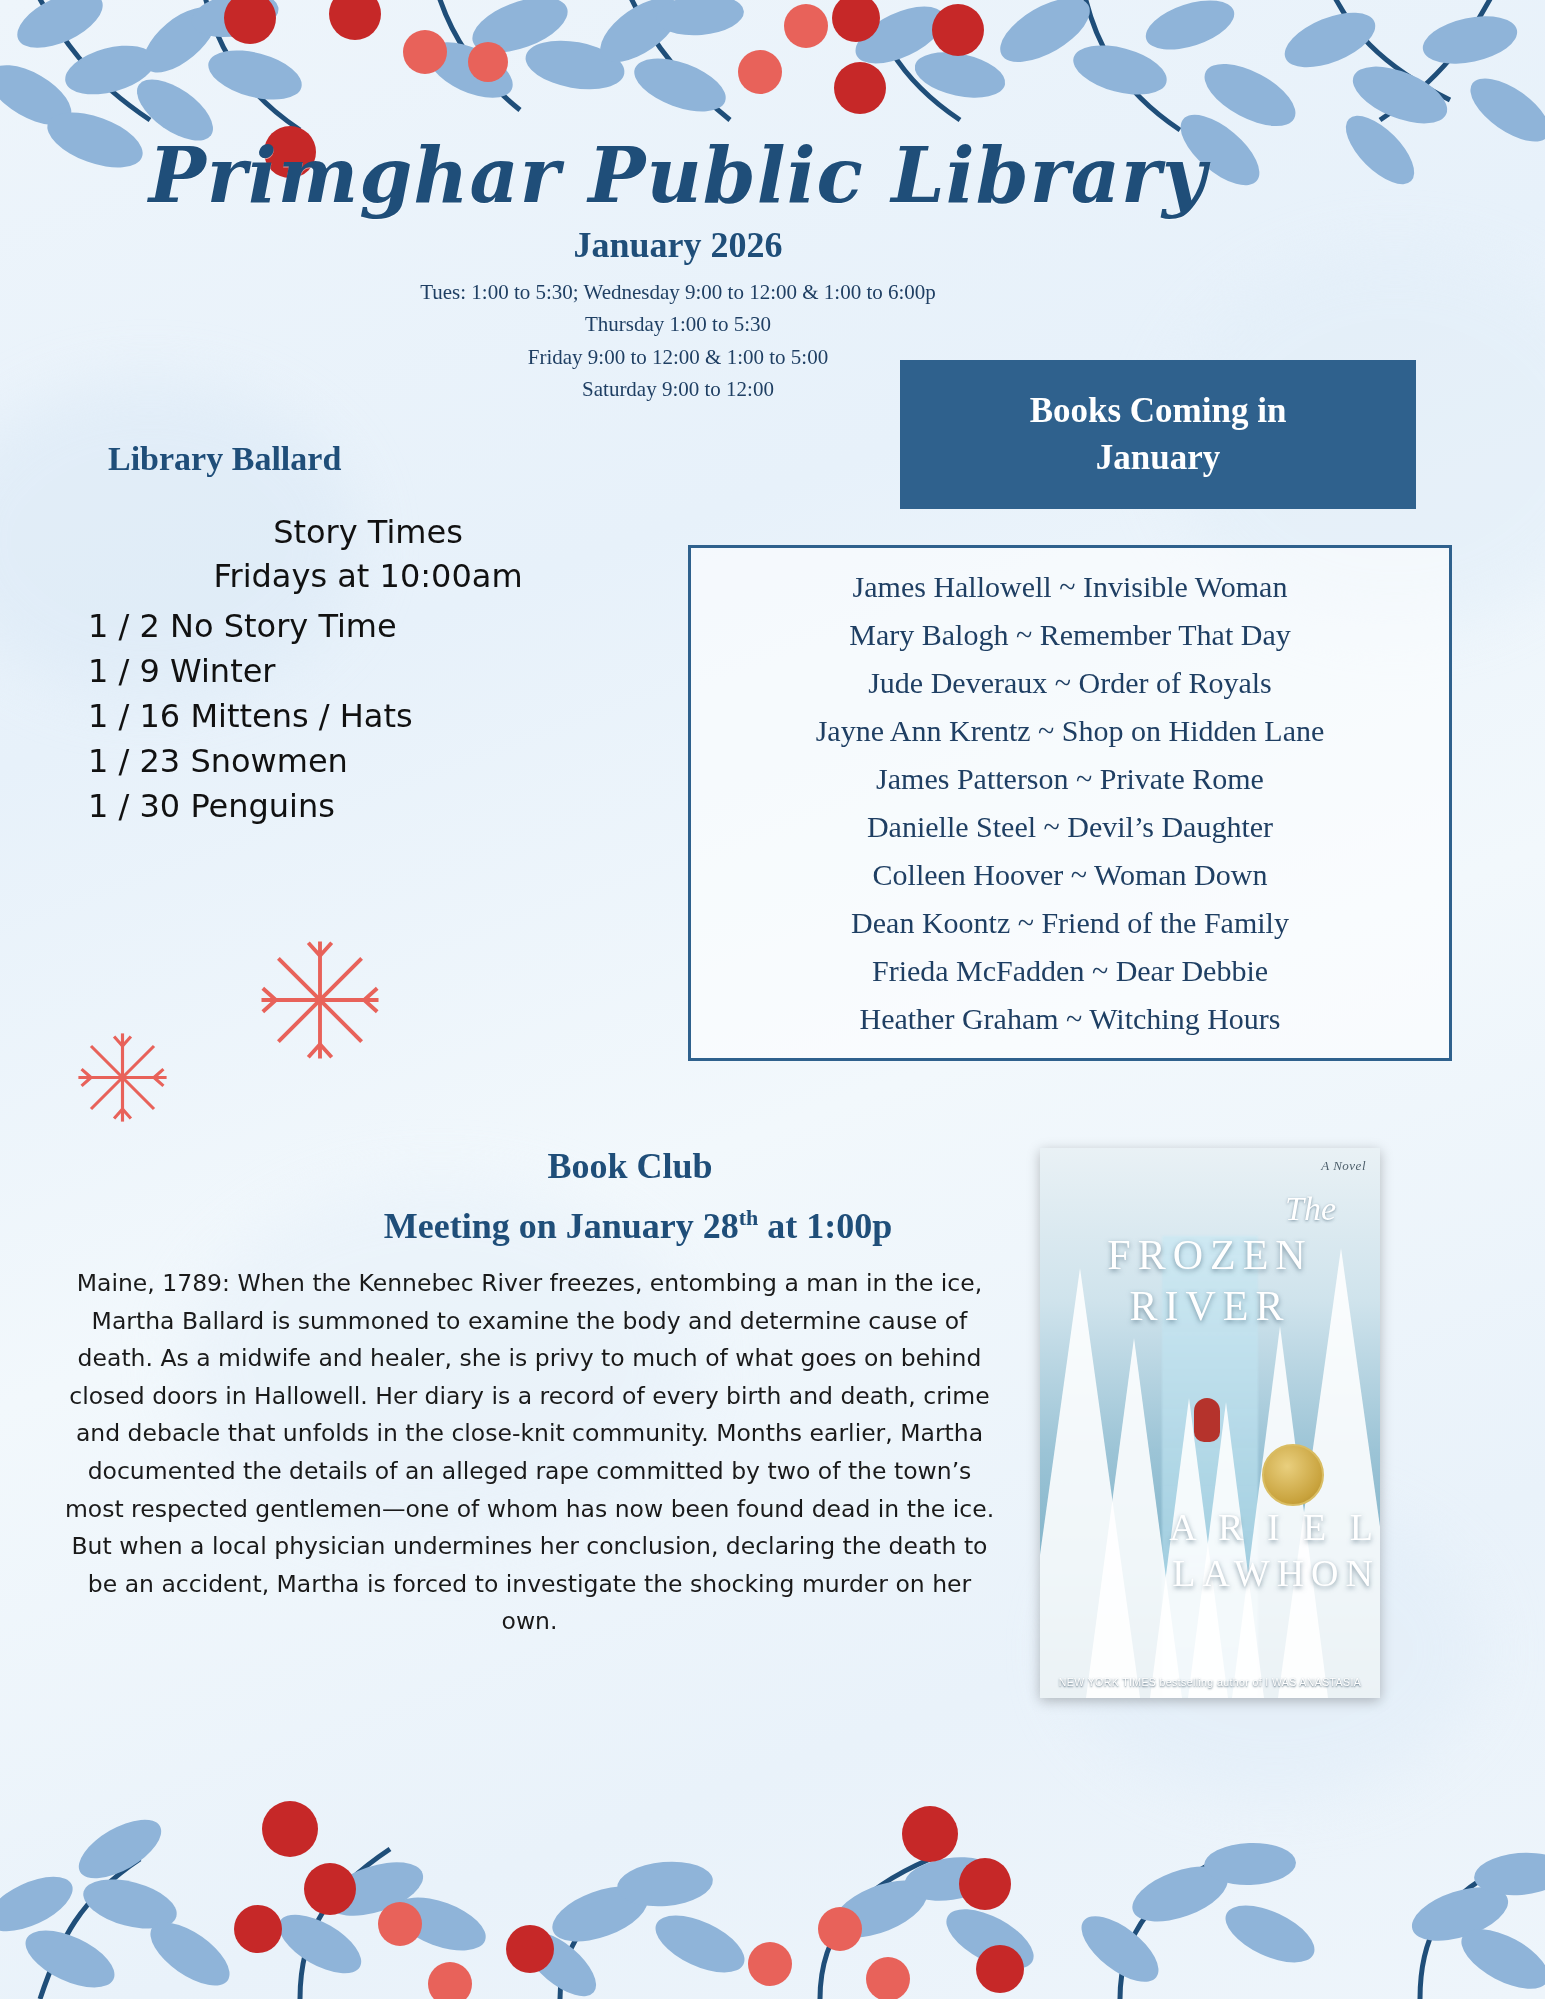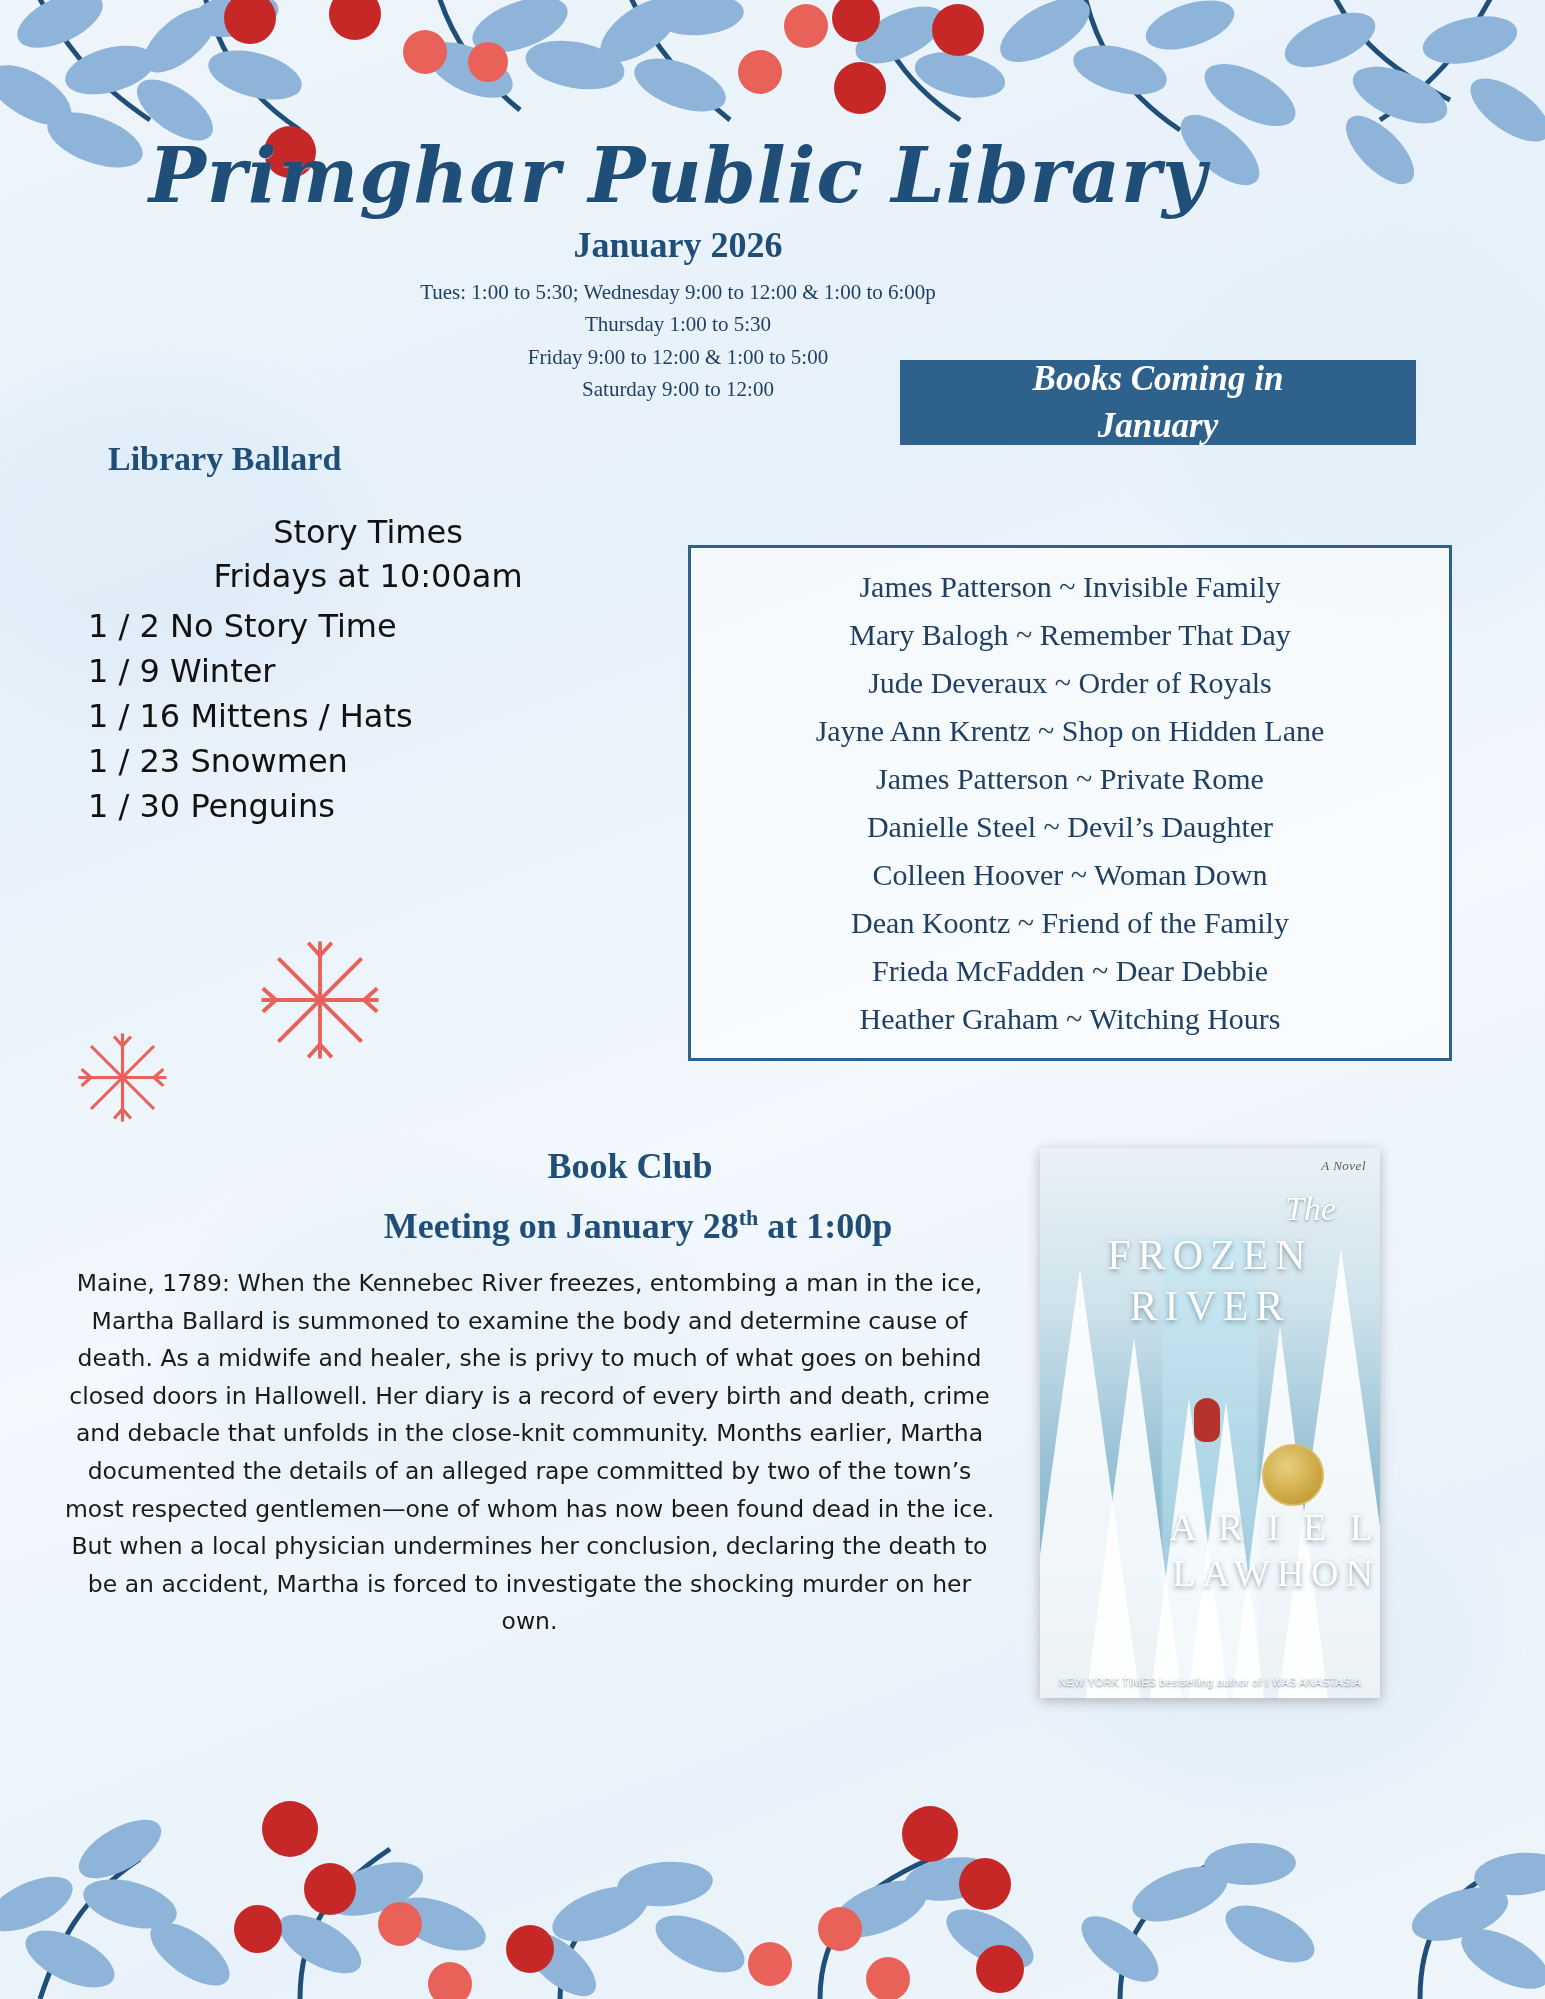--- a/index.html
+++ b/index.html
@@ -107,28 +107,27 @@
     font-size: 32px;
     line-height: 1.40;
   }
 
   
   .books-banner {
     position: absolute;
     left: 900px;
     top: 360px;
     width: 516px;
-    height: 85px;
+    height: 149px;
     background: #2f618d;
     display: flex;
     align-items: center;
     justify-content: center;
     text-align: center;
     z-index: 5;
-    font-style: italic;
   }
   .books-banner span {
     color: #ffffff;
     font-family: "Liberation Serif", serif;
     font-weight: bold;
     font-size: 35px;
     line-height: 1.34;
   }
 
   
@@ -447,21 +446,21 @@
 </div>
 
 <div class="books-banner">
   <span>
     <span>Books Coming in</span><br>
     <span>January</span>
   </span>
 </div>
 
 <div class="books-box">
-  <div class="book-line">James Patterson ~ Invisible Family</div>
+  <div class="book-line">James Hallowell ~ Invisible Woman</div>
   <div class="book-line">Mary Balogh ~ Remember That Day</div>
   <div class="book-line">Jude Deveraux ~ Order of Royals</div>
   <div class="book-line">Jayne Ann Krentz ~ Shop on Hidden Lane</div>
   <div class="book-line">James Patterson ~ Private Rome</div>
   <div class="book-line">Danielle Steel ~ Devil’s Daughter</div>
   <div class="book-line">Colleen Hoover ~ Woman Down</div>
   <div class="book-line">Dean Koontz ~ Friend of the Family</div>
   <div class="book-line">Frieda McFadden ~ Dear Debbie</div>
   <div class="book-line">Heather Graham ~ Witching Hours</div>
 </div>

